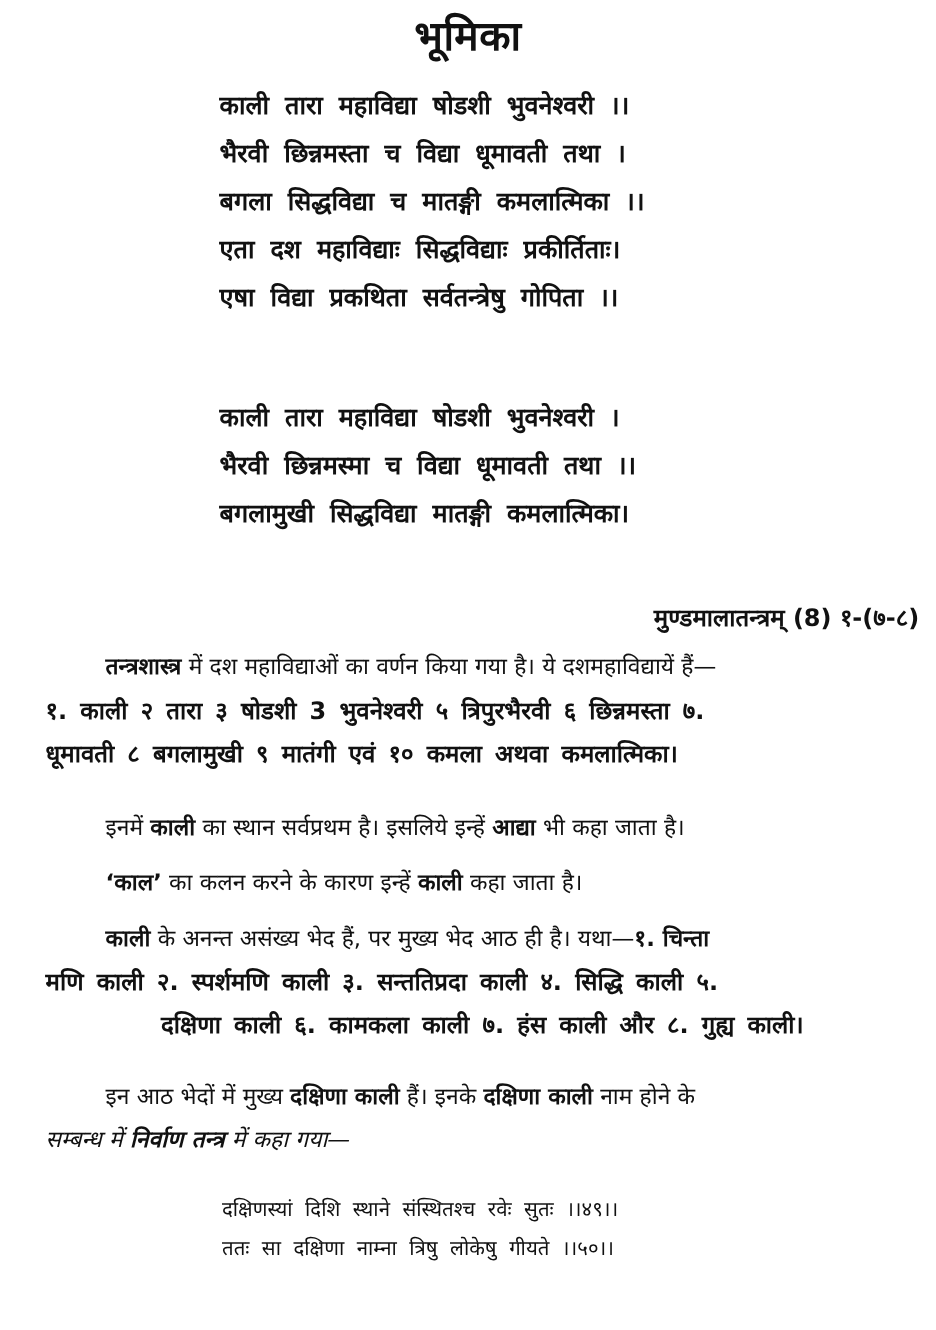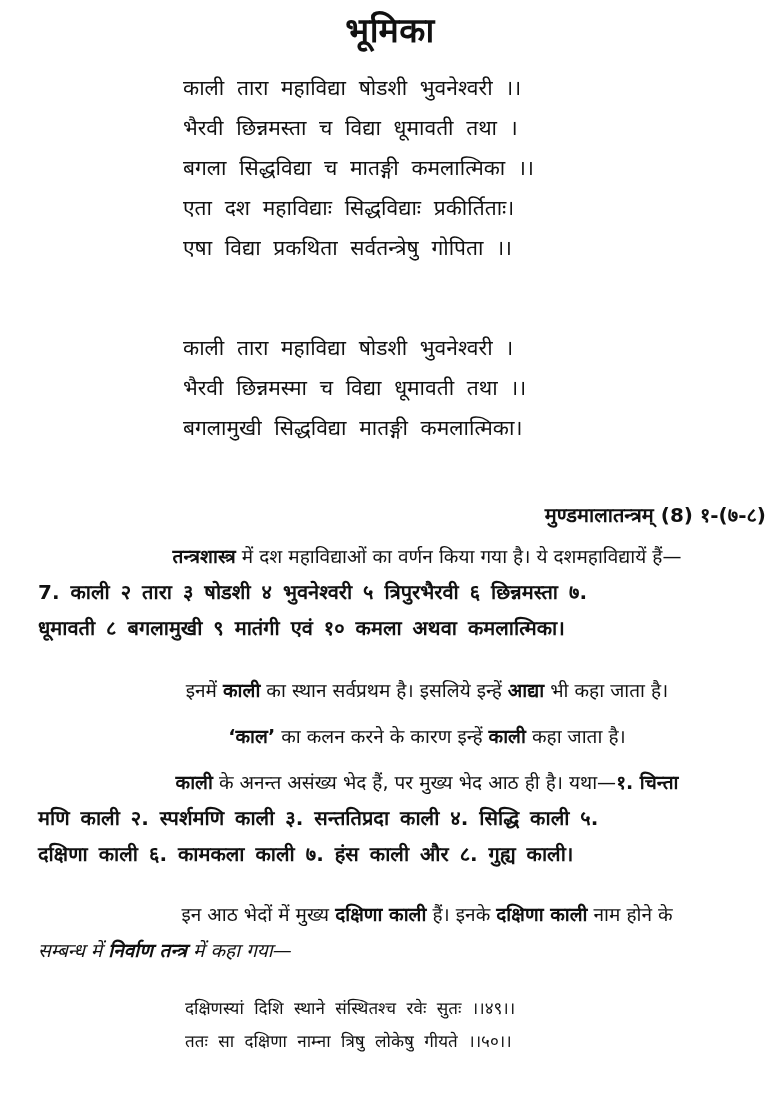--- a/index.html
+++ b/index.html
@@ -30,21 +30,21 @@
       letter-spacing: 0.5px;
     }
     .verse-block {
       position: absolute;
       left: 183px;
     }
     .verse-line {
       height: 40px;
       line-height: 40px;
       font-size: 21px;
-      font-weight: normal;
+      font-weight: bold;
       white-space: nowrap;
       word-spacing: 6px;
     }
     .source {
       position: absolute;
       right: 14px;
       font-size: 20px;
       font-weight: bold;
       white-space: nowrap;
       line-height: 30px;
@@ -53,21 +53,21 @@
       position: absolute;
       left: 46px;
       width: 720px;
       font-size: 19px;
       line-height: 36px;
     }
     .para-line {
       white-space: nowrap;
       height: 36px;
     }
-    .indent { padding-left: 42px; text-align: center; }
+    .indent { padding-left: 42px; }
     .b { font-weight: bold; }
     .bold-line {
       font-weight: bold;
       font-size: 20px;
       word-spacing: 4px;
     }
     .shloka-block {
       position: absolute;
       left: 185px;
     }
@@ -100,42 +100,42 @@
     <div class="verse-line">भैरवी छिन्नमस्मा च विद्या धूमावती तथा ।।</div>
     <div class="verse-line">बगलामुखी सिद्धविद्या मातङ्गी कमलात्मिका।</div>
   </div>
 
   <div class="source" style="top:500px;">मुण्डमालातन्त्रम् (8) १-(७-८)</div>
 
   <div class="para" style="top:538px; left:46px;">
     <div class="para-line indent">
       <span class="b">तन्त्रशास्त्र</span><span> में दश महाविद्याओं का वर्णन किया गया है। ये दशमहाविद्यायें हैं—</span>
     </div>
-    <div class="para-line bold-line" style="margin-left:-8px;">7. काली २ तारा ३ षोडशी ४ भुवनेश्वरी ५ त्रिपुरभैरवी ६ छिन्नमस्ता ७.</div>
+    <div class="para-line bold-line" style="margin-left:-8px;">१. काली २ तारा ३ षोडशी 3 भुवनेश्वरी ५ त्रिपुरभैरवी ६ छिन्नमस्ता ७.</div>
     <div class="para-line bold-line" style="margin-left:-8px;">धूमावती ८ बगलामुखी ९ मातंगी एवं १० कमला अथवा कमलात्मिका।</div>
   </div>
 
   <div class="para" style="top:672px;">
     <div class="para-line indent">
       <span>इनमें </span><span class="b">काली</span><span>  का स्थान सर्वप्रथम है। इसलिये इन्हें </span><span class="b">आद्या</span><span> भी कहा जाता है।</span>
     </div>
   </div>
 
   <div class="para" style="top:718px;">
     <div class="para-line indent">
       <span class="b">‘काल’</span><span> का कलन करने के कारण इन्हें </span><span class="b">काली</span><span> कहा जाता है।</span>
     </div>
   </div>
 
   <div class="para" style="top:764px;">
     <div class="para-line indent">
       <span class="b">काली</span><span> के अनन्त असंख्य भेद हैं, पर मुख्य भेद आठ ही है। यथा—</span><span class="b">१. चिन्ता</span>
     </div>
     <div class="para-line bold-line" style="margin-left:-8px;">मणि काली २. स्पर्शमणि काली ३. सन्ततिप्रदा काली ४. सिद्धि काली ५.</div>
-    <div class="para-line bold-line" style="margin-left:-8px;">दक्षिणा काली ६. कामकला काली ७. हंस काली और ८. गुह्य काली।</div>
+    <div class="para-line bold-line" style="margin-left:-8px;text-align:center;">दक्षिणा काली ६. कामकला काली ७. हंस काली और ८. गुह्य काली।</div>
   </div>
 
   <div class="para" style="top:896px;">
     <div class="para-line indent">
       <span>इन आठ भेदों में मुख्य </span><span class="b">दक्षिणा काली</span><span> हैं। इनके </span><span class="b">दक्षिणा काली</span><span> नाम होने के</span>
     </div>
     <div class="para-line" style="margin-left:-8px;font-style:italic;">
       <span>सम्बन्ध में </span><span class="b">निर्वाण तन्त्र</span><span> में कहा गया—</span>
     </div>
   </div>

